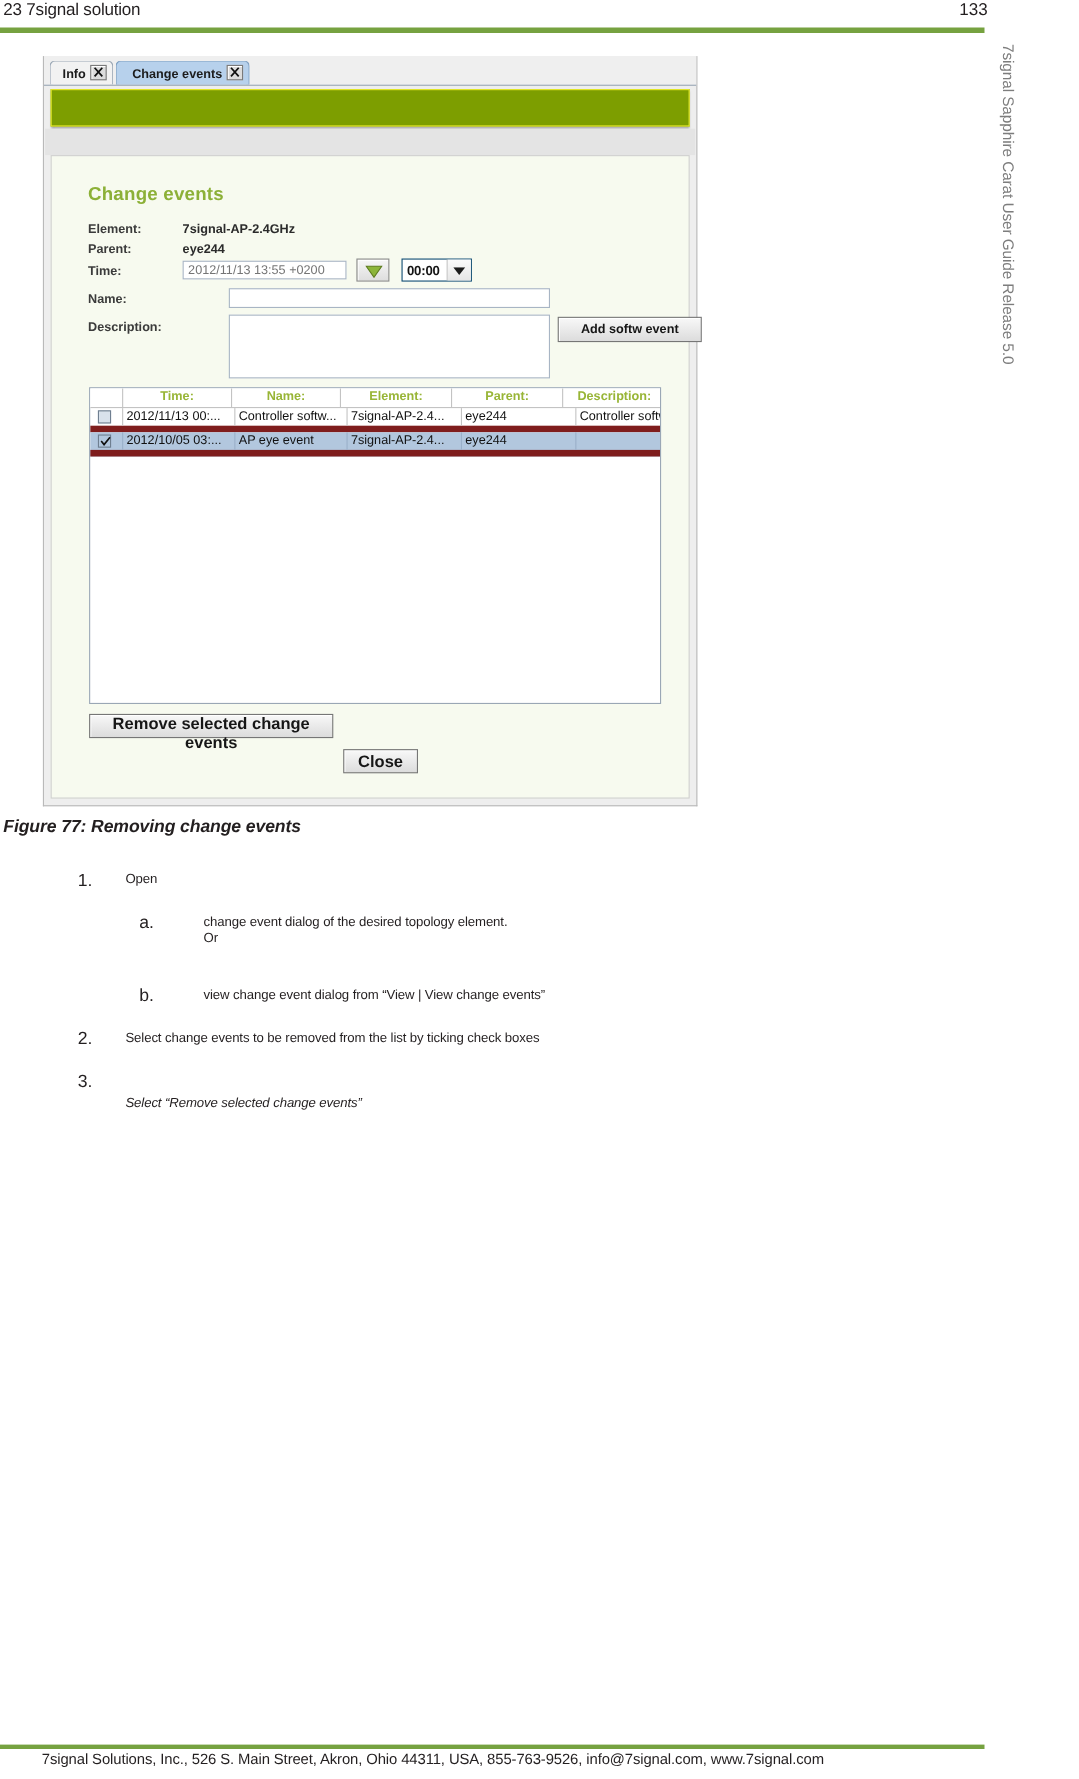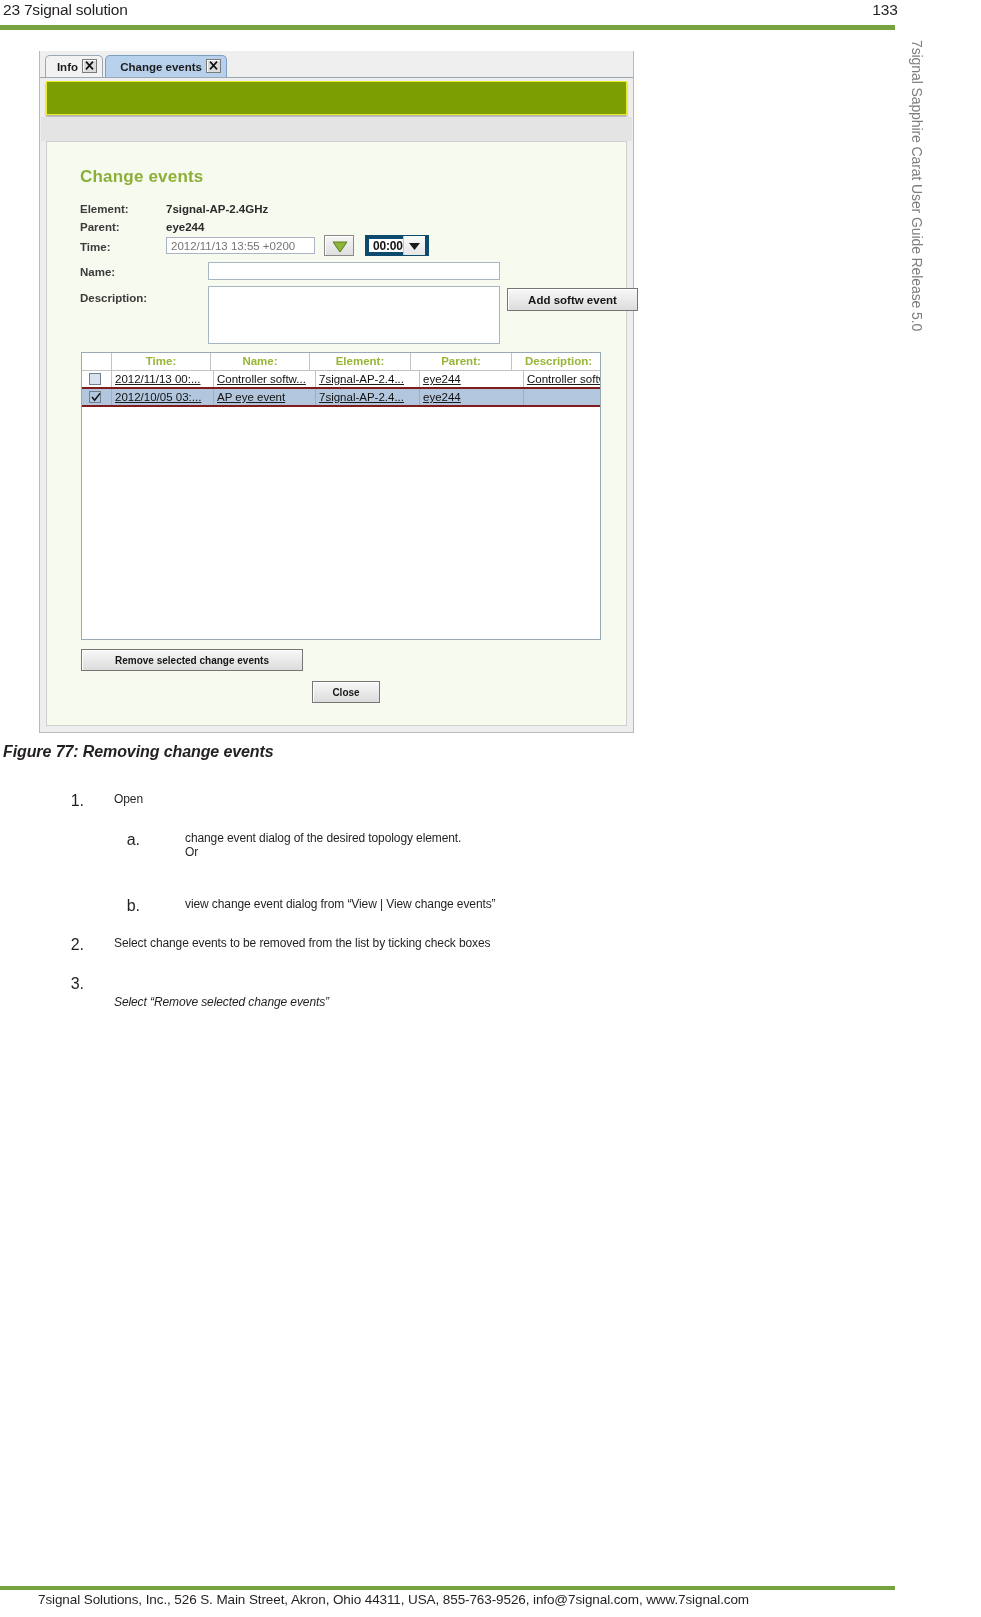--- a/index.html
+++ b/index.html
@@ -203,21 +203,21 @@
     background: linear-gradient(#f6f6f6, #dedede);
     border: 1px solid #8a8a8a;
     box-shadow: inset 1px 1px 0 #ffffff;
   }
   #time-calendar-button svg { position: absolute; left: 7px; top: 5px; }
   #time-combo {
     position: absolute;
     left: 318px; top: 93px;
     width: 64px; height: 21px;
     box-sizing: border-box;
-    border: 4px solid #0c4a6e;
+    border: 1px solid #0c4a6e;
     background: #ffffff;
     display: flex;
     align-items: center;
   }
   #time-combo-value {
     flex: 1;
     font-size: 12px;
     font-weight: bold;
     color: #141414;
     padding-left: 4px;
@@ -303,21 +303,21 @@
     text-align: center;
     border-right: 1px solid #c3c3c3;
   }
   .ev-body-row .ev-cell {
     color: #111111;
     border-right: 1px solid #c3c3c3;
     padding-left: 3px;
     overflow: hidden;
     white-space: nowrap;
   }
-  .ev-body-row { border-bottom: 2px solid #7f1d1d; text-decoration: underline; }
+  .ev-body-row { border-bottom: 6px solid #7f1d1d; }
   .ev-body-row.selected { background: #b2c7de; }
   .ev-body-row.selected .ev-cell { border-right-color: #9ab0c9; }
   .ev-cell.c-check { width: 29px; flex: none; padding-left: 0; position: relative; }
   .ev-cell.c-time  { width: 98px; flex: none; }
   .ev-cell.c-name  { width: 98px; flex: none; }
   .ev-cell.c-elem  { width: 100px; flex: none; }
   .ev-cell.c-parent{ width: 100px; flex: none; }
   .ev-cell.c-desc  { width: 93px; flex: none; border-right: none; }
   .row-checkbox {
     position: absolute;
@@ -332,21 +332,21 @@
 
   
   .panel-button {
     position: absolute;
     box-sizing: border-box;
     height: 22px;
     background: linear-gradient(#f8f8f8, #dcdcdc);
     border: 1px solid #767676;
     box-shadow: inset 1px 1px 0 #ffffff;
     font-family: "Liberation Sans", sans-serif;
-    font-size: 10px;
+    font-size: 15px;
     font-weight: bold;
     color: #161616;
     cursor: pointer;
     padding: 0;
   }
   #remove-selected-button { left: 34px; top: 507px; width: 222px; }
   #close-button { left: 265px; top: 507px; width: 68px; margin-top: 32px; }
 
   
   #figure-caption {

